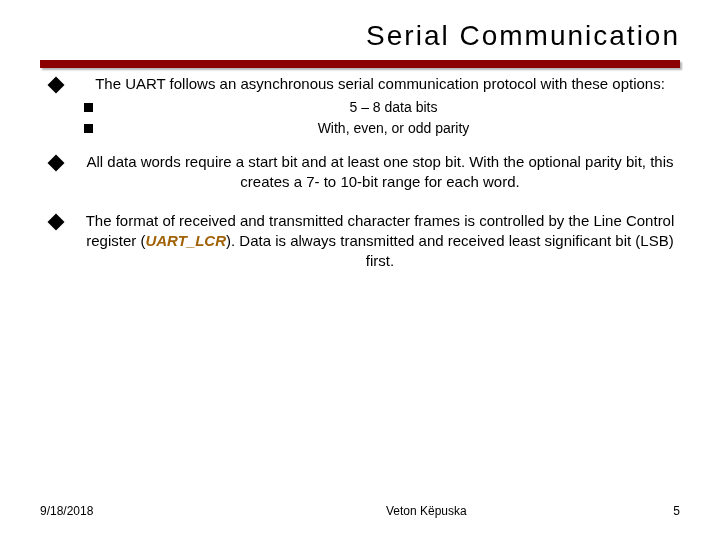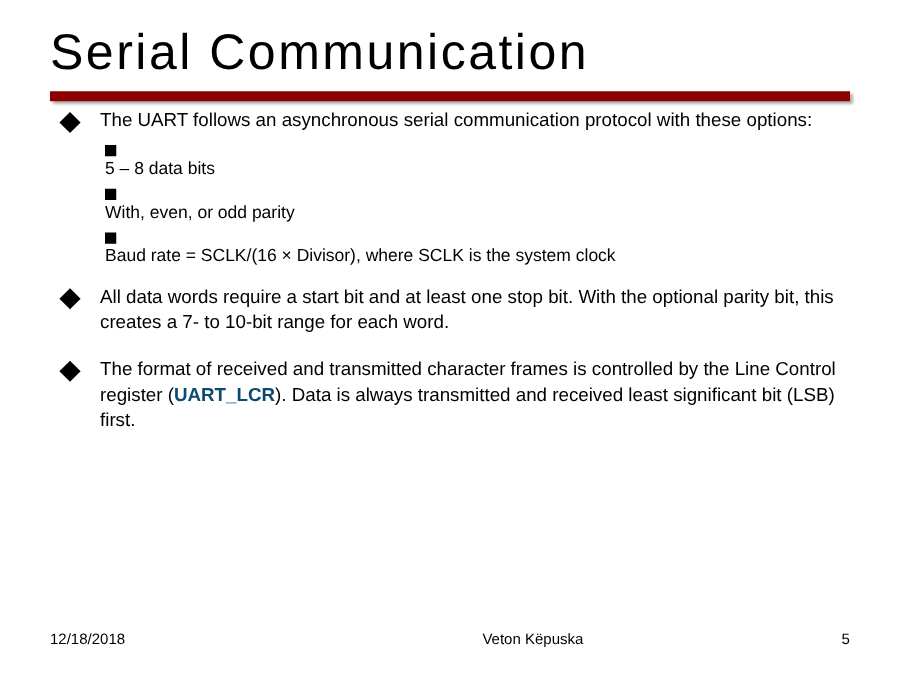--- a/index.html
+++ b/index.html
@@ -6,34 +6,36 @@
   body {
     width: 720px;
     height: 540px;
     background: #fff;
     font-family: Verdana, Geneva, sans-serif;
     color: #000;
     padding: 20px 40px 20px 40px;
     position: relative;
   }
   .title {
-    font-size: 40px;
+    font-size: 28px;
     font-weight: normal;
     letter-spacing: 2px;
     margin-bottom: 8px;
+    text-align: right;
   }
   .rule {
     height: 8px;
     background: #8b0000;
     width: 100%;
     margin-bottom: 6px;
     box-shadow: 2px 2px 2px rgba(0,0,0,0.3);
   }
   .content {
     padding-left: 10px;
+    text-align: center;
   }
   .bullet-row {
     display: flex;
     align-items: flex-start;
     margin-bottom: 4px;
   }
   .diamond {
     width: 12px;
     height: 12px;
     transform: rotate(45deg);
@@ -49,37 +51,36 @@
   }
   .sub-list {
     margin-left: 34px;
     margin-top: 4px;
     margin-bottom: 14px;
   }
   .sub-row {
     display: flex;
     align-items: flex-start;
     margin-bottom: 2px;
-    flex-direction: column;
   }
   .square {
     width: 9px;
     height: 9px;
     background: #000;
     flex: 0 0 9px;
     margin-top: 5px;
     margin-right: 14px;
   }
   .sub-text {
     font-size: 14px;
     line-height: 1.35;
     flex: 1;
   }
   .spacer { height: 14px; }
-  .register { color: #0c4a6e; font-weight: bold; }
+  .register { color: #a16207; font-weight: bold; font-style: italic; }
   .footer {
     position: absolute;
     bottom: 22px;
     left: 40px;
     right: 40px;
     display: flex;
     font-size: 12px;
     color: #000;
   }
   .foot-left { flex: 1; text-align: left; }
@@ -100,39 +101,35 @@
   </div>
   <div class="sub-list">
     <div class="sub-row">
       <div class="square"></div>
       <div class="sub-text">5 – 8 data bits</div>
     </div>
     <div class="sub-row">
       <div class="square"></div>
       <div class="sub-text">With, even, or odd parity</div>
     </div>
-    <div class="sub-row">
-      <div class="square"></div>
-      <div class="sub-text">Baud rate = SCLK/(16 × Divisor), where SCLK is the system clock</div>
-    </div>
   </div>
 
   <div class="bullet-row">
     <div class="diamond"></div>
     <div class="bullet-text">All data words require a start bit and at least one stop bit. With the optional parity bit, this creates a 7- to 10-bit range for each word.</div>
   </div>
 
   <div class="spacer"></div>
 
   <div class="bullet-row">
     <div class="diamond"></div>
     <div class="bullet-text">
       <span>The format of received and transmitted character frames is controlled by the Line Control register (</span><span class="register">UART_LCR</span><span>). Data is always transmitted and received least significant bit (LSB) first.</span>
     </div>
   </div>
 
 </div>
 
 <div class="footer">
-  <div class="foot-left">12/18/2018</div>
+  <div class="foot-left">9/18/2018</div>
   <div class="foot-center">Veton Këpuska</div>
   <div class="foot-right">5</div>
 </div>
 
 </body></html>

